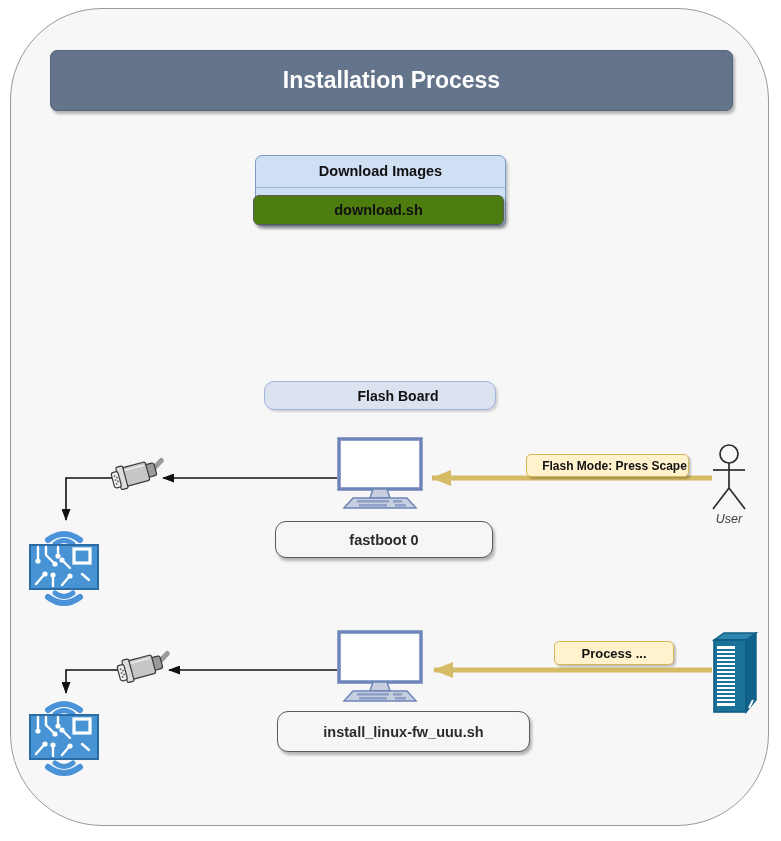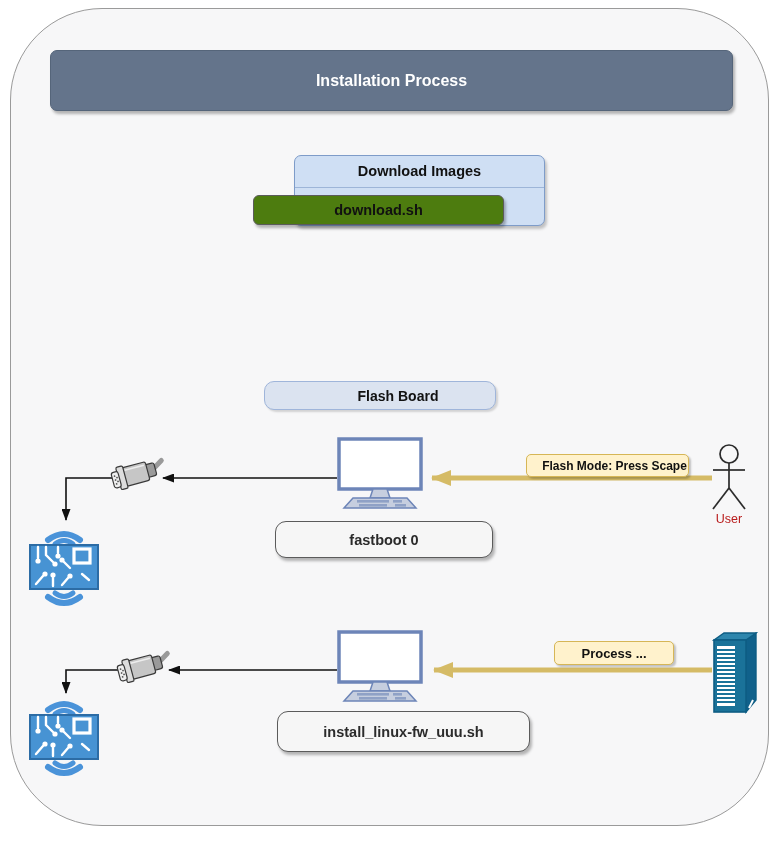--- a/index.html
+++ b/index.html
@@ -11,26 +11,26 @@
   .canvas{
     left:10px;top:8px;width:759px;height:818px;
     background:#f7f7f8;border:1px solid #9a9a9a;border-radius:92px;
     box-sizing:border-box;
   }
   .title-bar{
     left:50px;top:50px;width:683px;height:61px;
     background:#64748b;border:1px solid #55657a;border-radius:7px;
     box-shadow:2px 3px 3px rgba(0,0,0,0.28);
     display:flex;align-items:center;justify-content:center;
-    color:#ffffff;font-weight:bold;font-size:16px;box-sizing:border-box;
+    color:#ffffff;font-weight:bold;font-size:23px;box-sizing:border-box;
   }
   .dl-container{
     left:255px;top:155px;width:251px;height:71px;
     background:#cfdff4;border:1px solid #7e9cc9;border-radius:7px;
-    box-shadow:2px 3px 3px rgba(0,0,0,0.22);box-sizing:border-box;margin-left:39px;
+    box-shadow:2px 3px 3px rgba(0,0,0,0.22);box-sizing:border-box;
   }
   .dl-header-text{
     height:31px;line-height:31px;text-align:center;
     font-weight:bold;font-size:14.5px;color:#111;
     border-bottom:1px solid #9db5d8;
   }
   .dl-script-box{
     left:253px;top:195px;width:251px;height:30px;
     background:#4d7c0f;border:1px solid #5b5b5b;border-radius:6px;
     box-shadow:2px 3px 3px rgba(0,0,0,0.28);
@@ -55,21 +55,21 @@
   .annotation{
     background:#fff2cc;border:1px solid #d6b656;border-radius:5px;
     box-shadow:2px 2px 2px rgba(0,0,0,0.22);
     display:flex;align-items:center;justify-content:center;
     font-weight:bold;color:#111;box-sizing:border-box;
   }
   .ann-1{left:526px;top:454px;width:163px;height:23px;font-size:12px;padding-left:14px;}
   .ann-2{left:554px;top:641px;width:120px;height:24px;font-size:13px;}
   .actor-label{
     left:698px;top:512px;width:62px;text-align:center;
-    font-size:12.5px;color:#b91c1c;
+    font-size:12.5px;color:#404040;font-style:italic;
   }
   svg{display:block;}
   .overlay{left:0;top:0;pointer-events:none;}
 </style>
 </head>
 <body>
 
 <div class="abs canvas"></div>
 
 <div class="abs title-bar">

